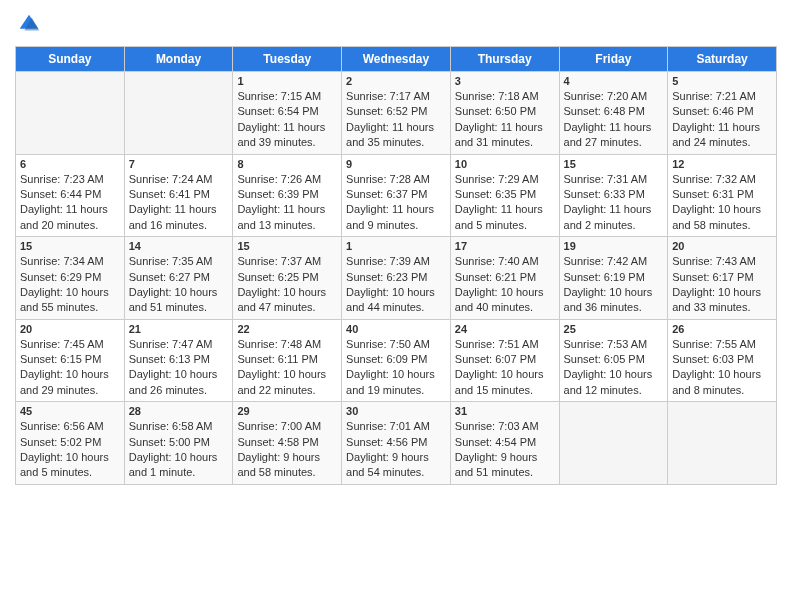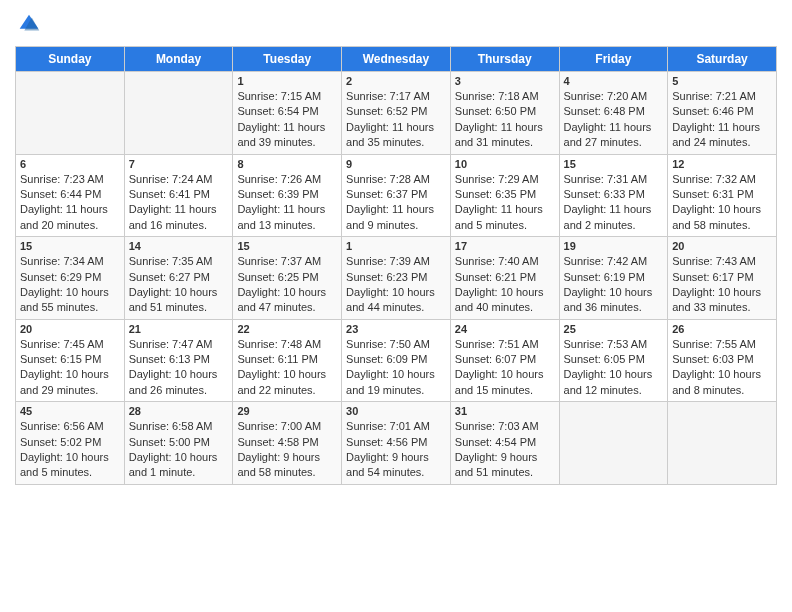--- a/index.html
+++ b/index.html
@@ -307,21 +307,21 @@
           </td>
           <td>
             <span class="day-num">22</span>
           <div class="day-info">
             Sunrise: 7:48 AM<br>
             Sunset: 6:11 PM<br>
             Daylight: 10 hours and 22 minutes.
           </div>
           </td>
           <td>
-            <span class="day-num">23</span>
+            <span class="day-num">40</span>
           <div class="day-info">
             Sunrise: 7:50 AM<br>
             Sunset: 6:09 PM<br>
             Daylight: 10 hours and 19 minutes.
           </div>
           </td>
           <td>
             <span class="day-num">24</span>
           <div class="day-info">
             Sunrise: 7:51 AM<br>

